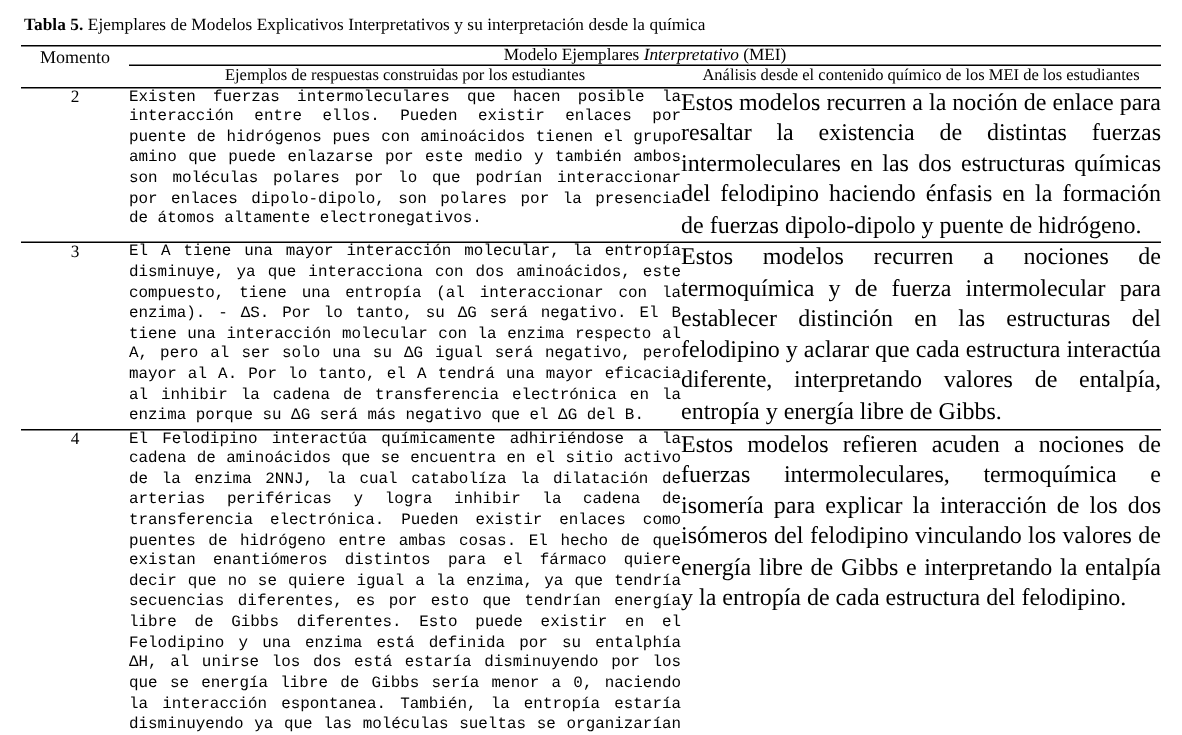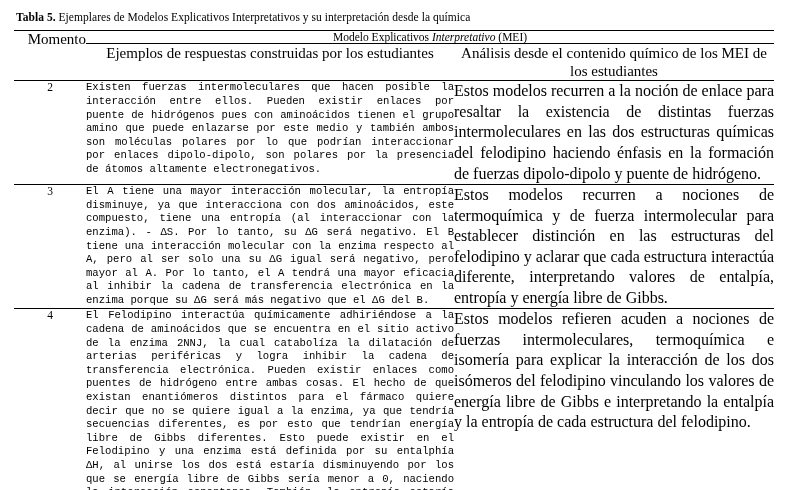--- a/index.html
+++ b/index.html
@@ -49,28 +49,28 @@
     border-top: 1.4px solid #000;
   }
   .hdr-group {
     text-align: center;
     font-size: 11.5px;
     padding: 4px 0 4px 0;
   }
   .hdr-group i {
   }
   .hdr-moment {
-    text-align: right;
-    font-size: 15px;
+    text-align: center;
+    font-size: 12px;
     padding: 12px 0 4px 0;
     vertical-align: middle;
   }
   .hdr-sub {
     text-align: center;
-    font-size: 15px;
+    font-size: 11px;
     padding: 3px 6px 4px 6px;
     line-height: 1.2;
   }
   .col-moment {
     width: 72px;
   }
   .col-resp {
     width: 368px;
   }
   .col-anal {
@@ -114,21 +114,21 @@
       <col class="col-moment">
       <col class="col-resp">
       <col class="col-anal">
     </colgroup>
     <tbody>
       <tr class="rule-top">
         <td class="hdr-moment" rowspan="2">
           <span>Momento</span>
         </td>
         <td class="hdr-group" colspan="2">
-          <span>Modelo Explicativos </span><i>Interpretativo</i><span> (MEI)</span>
+          <span>Modelo Ejemplares </span><i>Interpretativo</i><span> (MEI)</span>
         </td>
       </tr>
       <tr>
         <td class="hdr-sub" style="border-top:0.9px solid #000;">Ejemplos de respuestas construidas por los estudiantes</td>
         <td class="hdr-sub" style="border-top:0.9px solid #000;">Análisis desde el contenido químico de los MEI de los estudiantes</td>
       </tr>
 
       <tr class="rule-mid">
         <td class="cell-moment">2</td>
         <td class="cell-text">Existen fuerzas intermoleculares que hacen posible la interacción entre ellos. Pueden existir enlaces por puente de hidrógenos pues con aminoácidos tienen el grupo amino que puede enlazarse por este medio y también ambos son moléculas polares por lo que podrían interaccionar por enlaces dipolo-dipolo, son polares por la presencia de átomos altamente electronegativos.</td>

